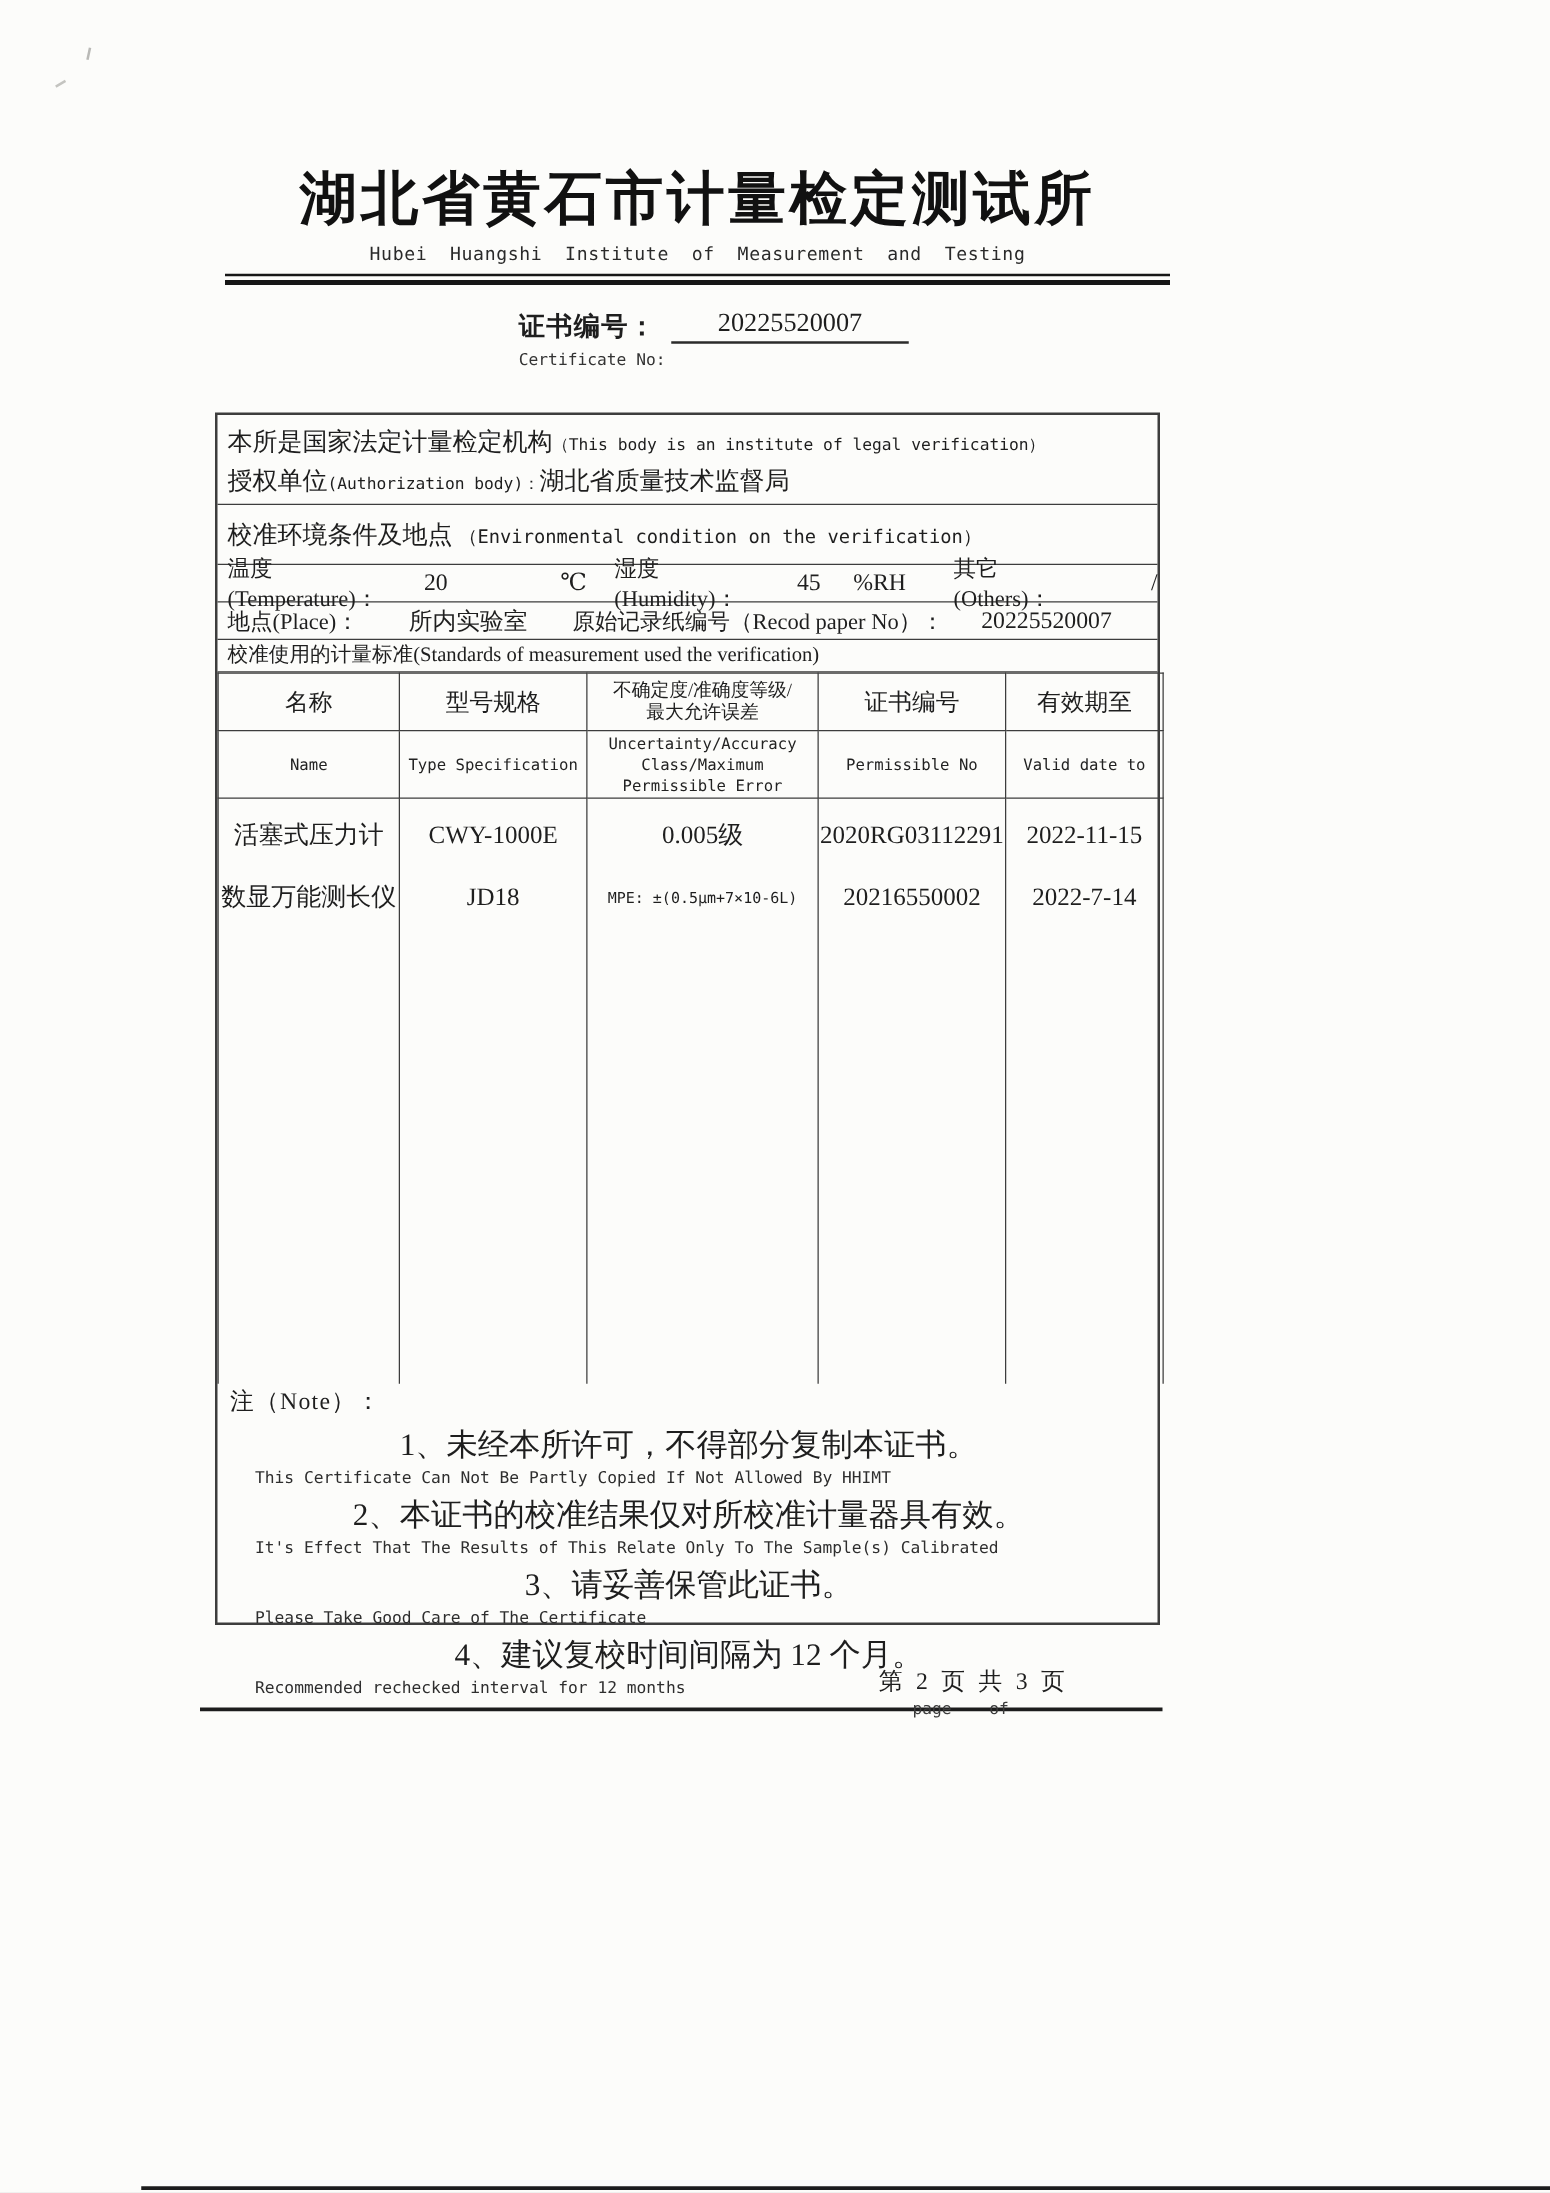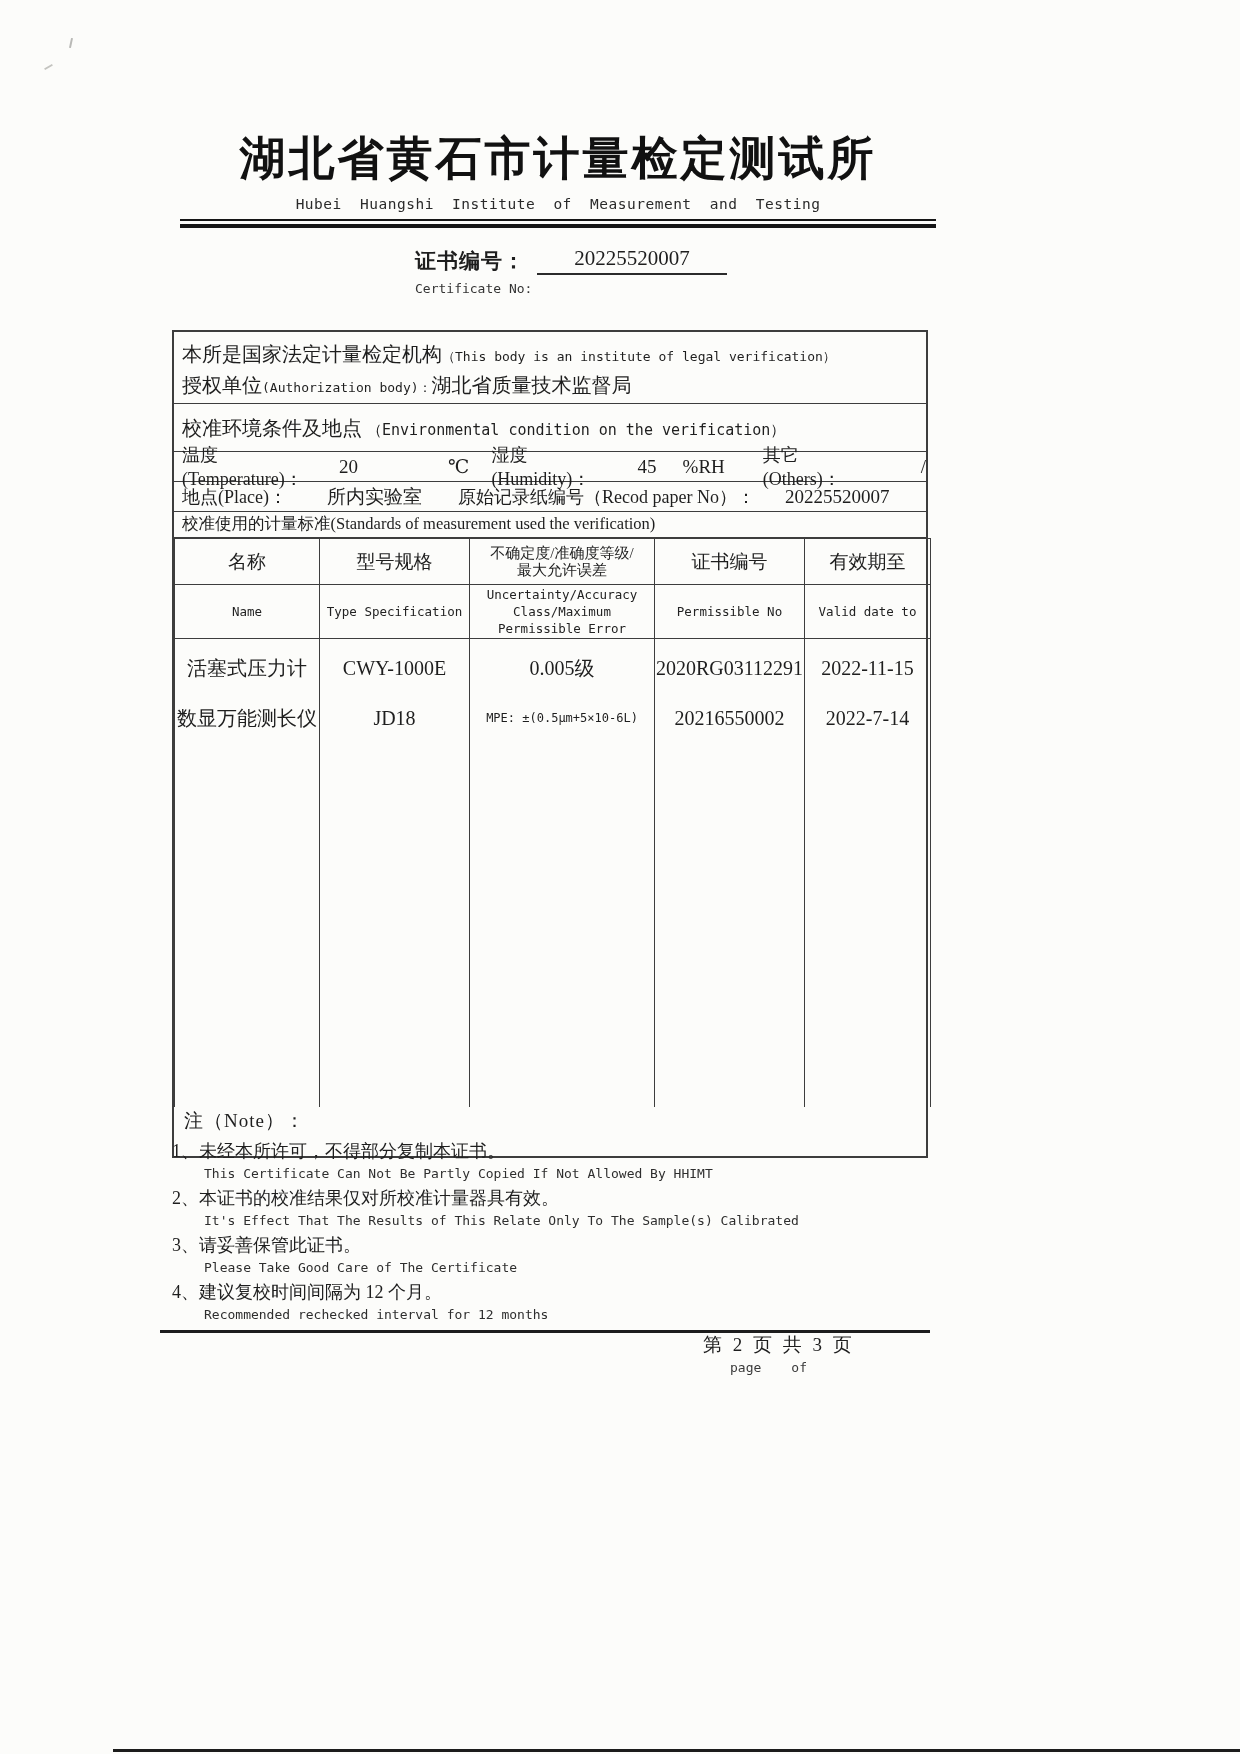--- a/index.html
+++ b/index.html
@@ -23,21 +23,21 @@
 
   
   .certno { position:absolute; left:415px; top:246px; }
   .certno-row { display:flex; align-items:flex-end; }
   .certno-label { font-size:21px; font-weight:700; letter-spacing:1px; }
   .certno-value { display:inline-block; width:190px; margin-left:12px; text-align:center;
                   font-size:21px; border-bottom:2px solid #2b2b2b; padding-bottom:2px; }
   .certno-en { margin-top:6px; font-size:13px; color:#333; }
 
   
-  .main-box { position:absolute; left:172px; top:330px; width:756px; height:828px;
+  .main-box { position:absolute; left:172px; top:330px; width:756px; height:970px;
               border:2px solid #3d3d3d; }
   .sec { border-bottom:1.5px solid #3d3d3d; padding-left:8px; }
   .sec-legal { height:72px; padding-top:8px; line-height:29px; }
   .sec-legal .cnline { font-size:20px; }
   .sec-legal .en { font-size:13px; }
   .sec-env { height:48px; line-height:48px; font-size:20px; }
   .sec-env .en { font-size:15px; }
   .row-flex { display:flex; align-items:center; font-size:19px; }
   .sec-temp { height:30px; }
   .sec-place { height:30px; }
@@ -56,21 +56,21 @@
   table.std tr.hcn th.multi { font-size:15px; line-height:18px; }
   table.std tr.hen th { height:54px; font-size:12.5px; font-family:"DejaVu Sans Mono","Liberation Mono",monospace; line-height:17px; color:#222; }
   table.std td.datacell { vertical-align:top; border-bottom:none; padding-top:14px; }
   table.std tbody tr:last-child td { border-bottom:none; }
   .dline { display:block; height:30px; line-height:30px; margin-bottom:20px; font-size:20px; }
   .dline.mono-small { font-size:12px; font-family:"DejaVu Sans Mono","Liberation Mono",monospace; }
 
   
   .notes { position:absolute; left:160px; top:1108px; width:770px; }
   .notes-title { margin-left:24px; font-size:19px; letter-spacing:1px; }
-  .note-cn { margin-left:12px; margin-top:5px; font-size:18px; }
+  .note-cn { margin-left:12px; margin-top:5px; font-size:25px;text-align:center; }
   .note-en { margin-left:44px; margin-top:3px; font-size:13px; color:#2e2e2e; }
   .notes-rule { margin-top:8px; border-top:3px solid #1d1d1d; }
 
   
   .footer-cn { position:absolute; left:703px; top:1332px; font-size:19px; letter-spacing:3px; }
   .footer-en { position:absolute; left:730px; top:1360px; font-size:13px; color:#3a3a3a; }
   .footer-en .gap { display:inline-block; width:30px; }
 
   .bottom-scan-line { position:absolute; left:113px; bottom:2px; width:1127px; height:3px; background:#1c1c1c; }
 </style>
@@ -166,21 +166,21 @@
         <td class="datacell">
           <span class="dline">活塞式压力计</span>
           <span class="dline">数显万能测长仪</span>
         </td>
         <td class="datacell">
           <span class="dline">CWY-1000E</span>
           <span class="dline">JD18</span>
         </td>
         <td class="datacell">
           <span class="dline">0.005级</span>
-          <span class="dline mono-small">MPE: ±(0.5μm+5×10-6L)</span>
+          <span class="dline mono-small">MPE: ±(0.5μm+7×10-6L)</span>
         </td>
         <td class="datacell">
           <span class="dline">2020RG03112291</span>
           <span class="dline">20216550002</span>
         </td>
         <td class="datacell">
           <span class="dline">2022-11-15</span>
           <span class="dline">2022-7-14</span>
         </td>
       </tr>

